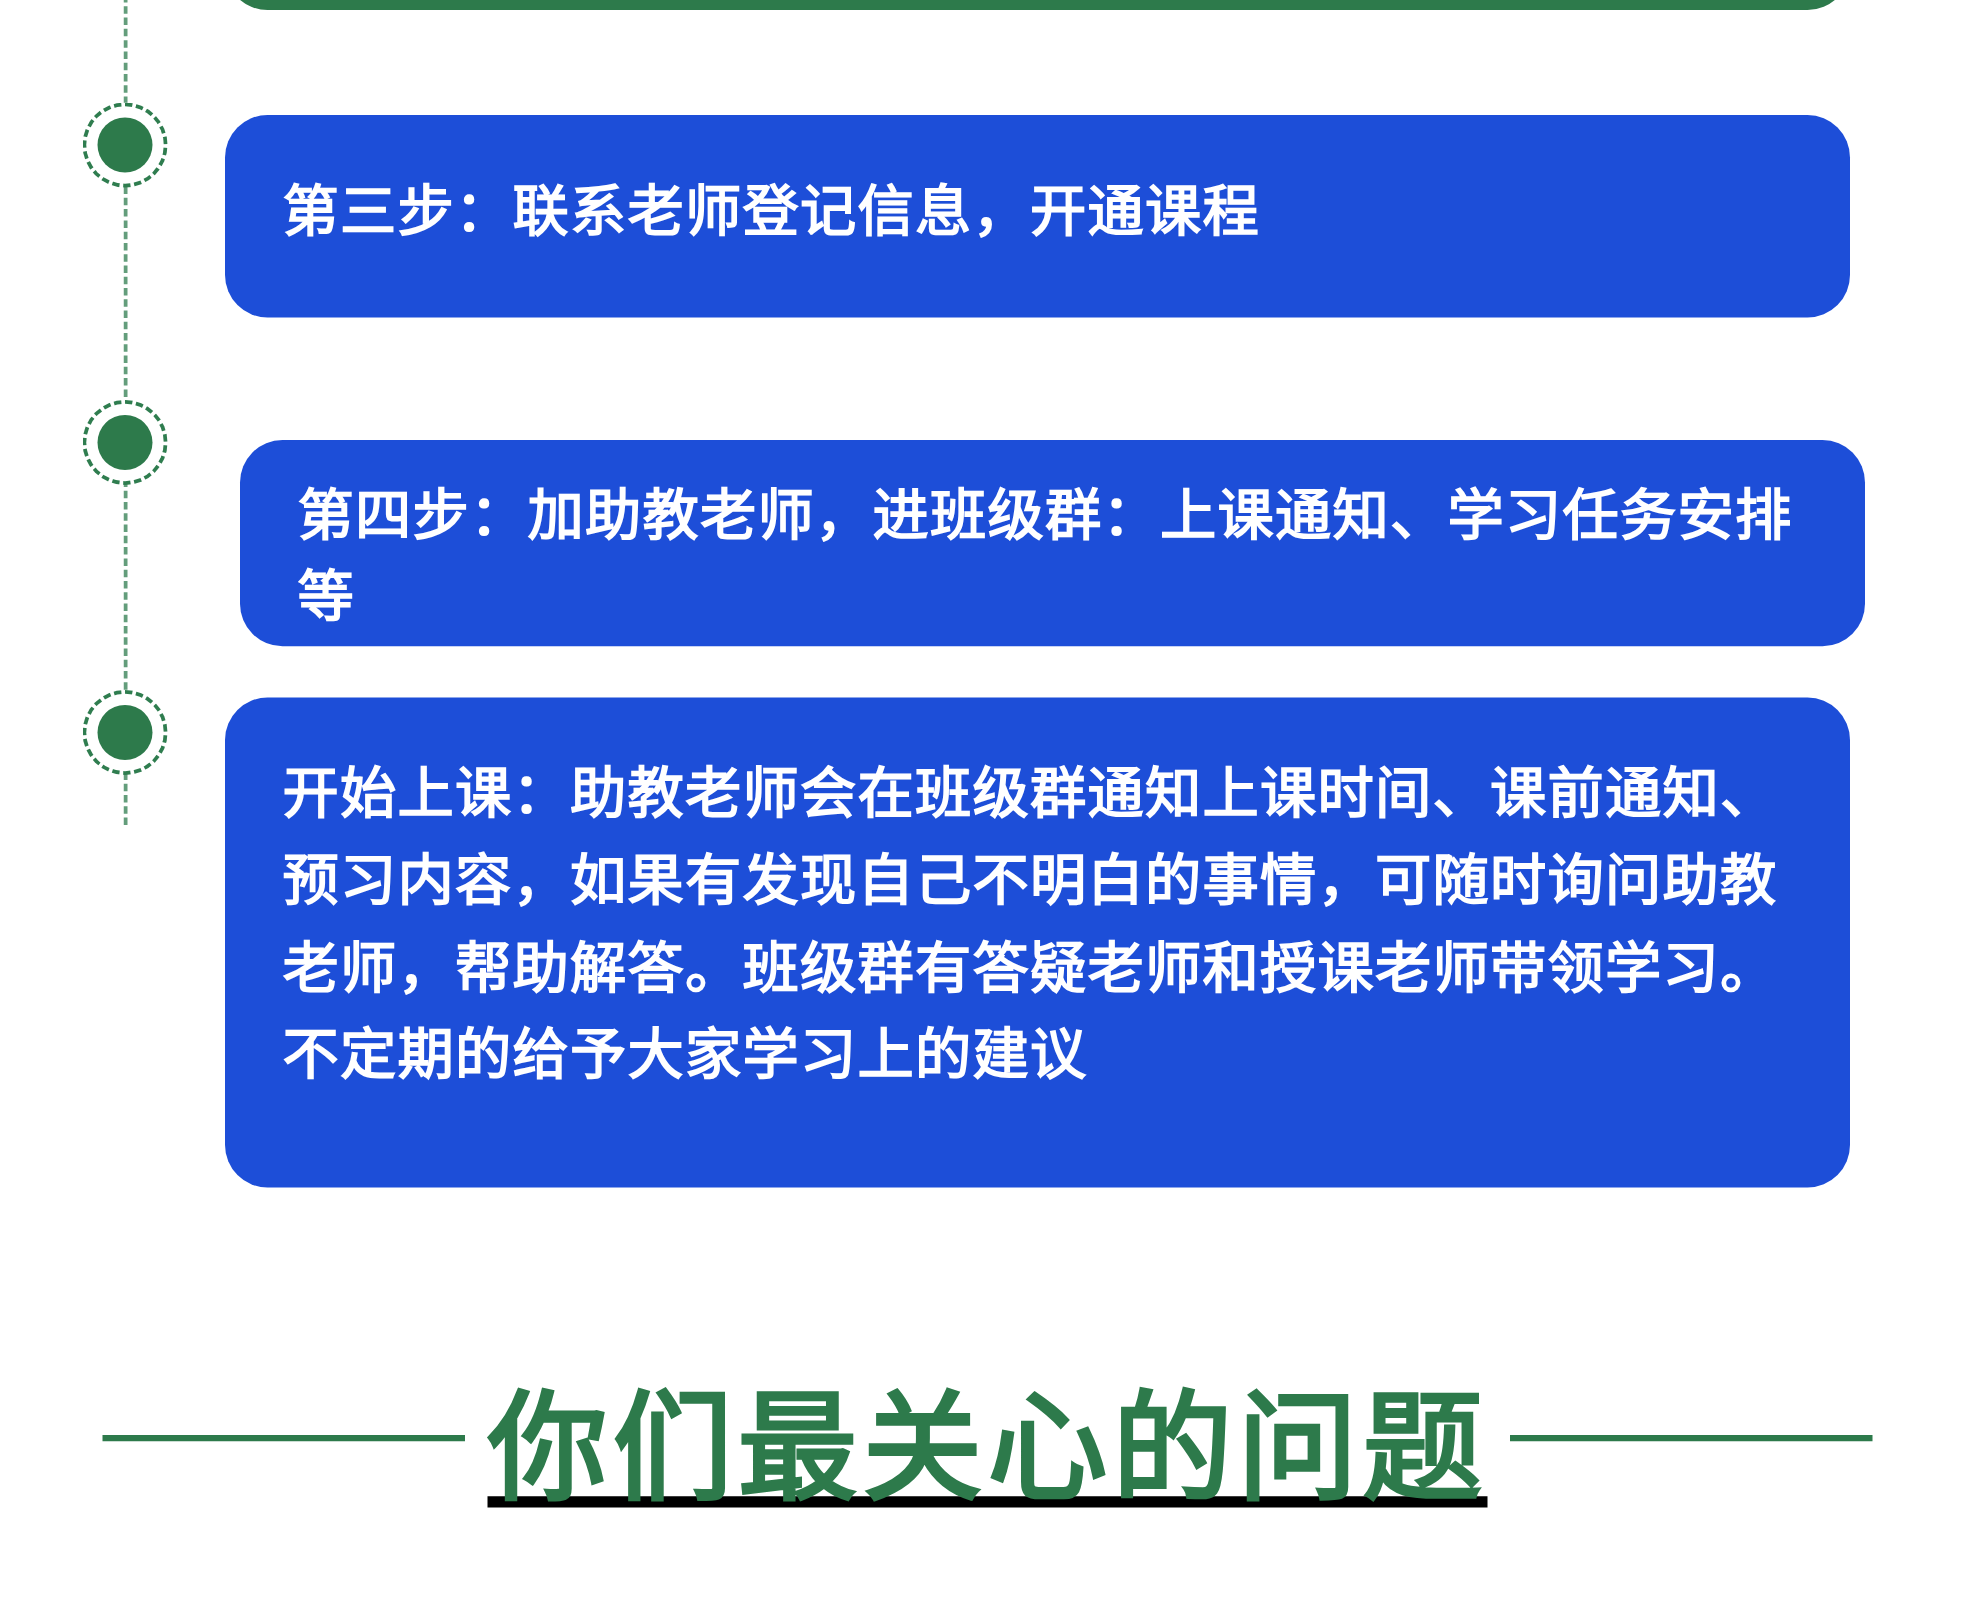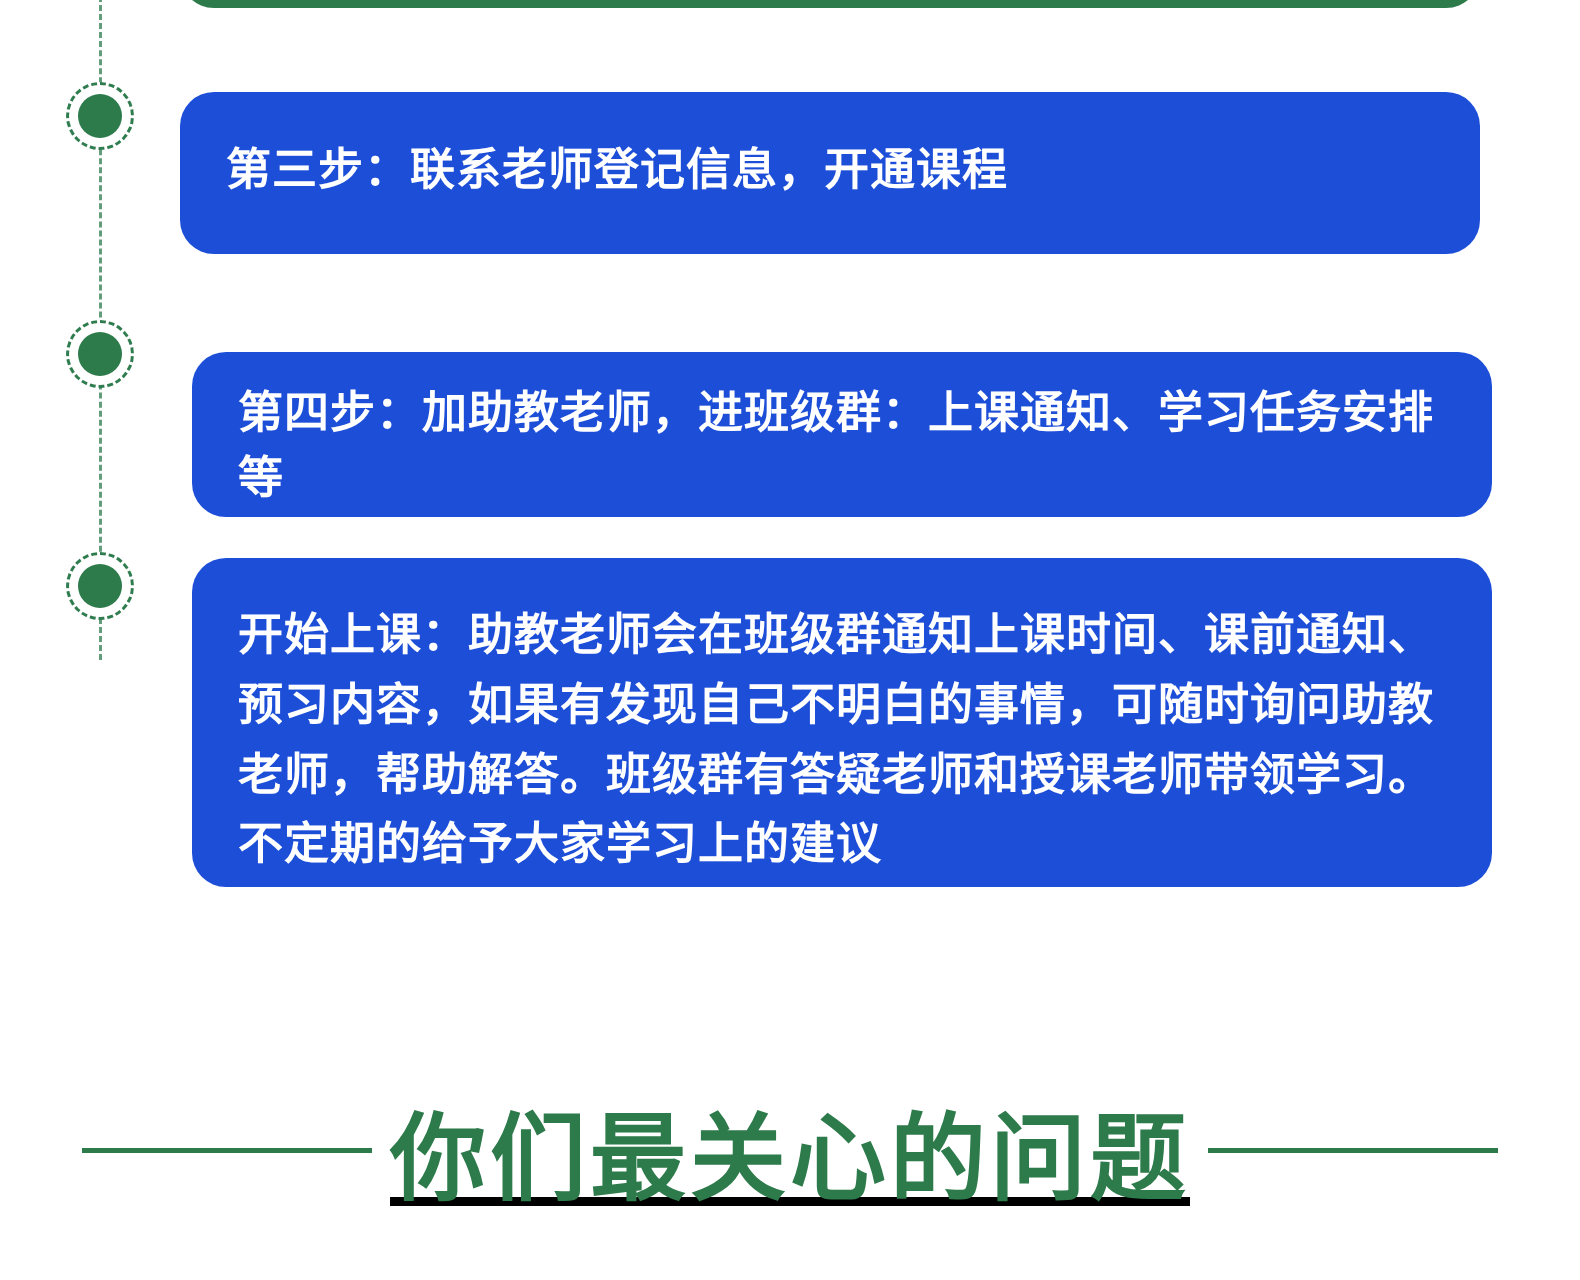--- a/index.html
+++ b/index.html
@@ -103,24 +103,24 @@
     position: absolute;
     left: 12px;
     top: 326px;
     width: 1300px;
     height: 165px;
     padding-top: 28px;
     margin-top: 26px;
   }
   .card-start {
     position: absolute;
-    left: 12px;
+    left: 0;
     top: 558px;
     width: 1300px;
-    height: 329px;
+    height: 392px;
     padding-top: 42px;
     line-height: 1.55;
   }
 
   
   .bottom {
     position: absolute;
     left: 0;
     top: 1050px;
     width: 1580px;

